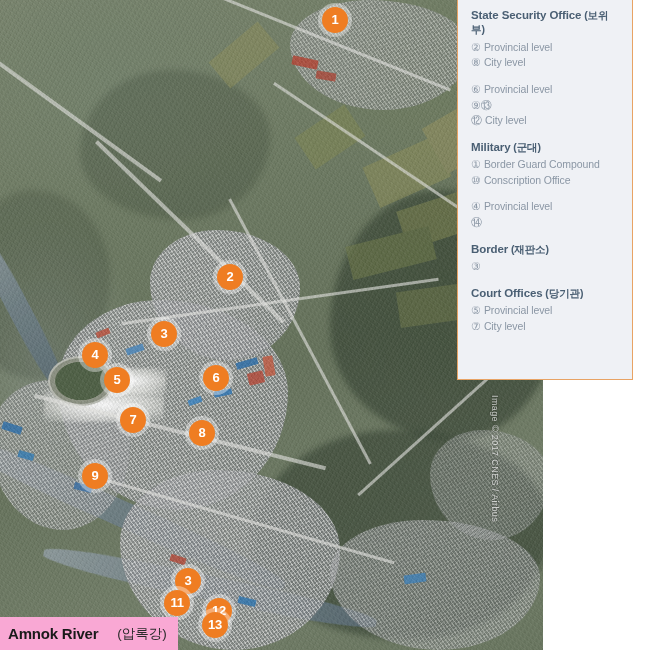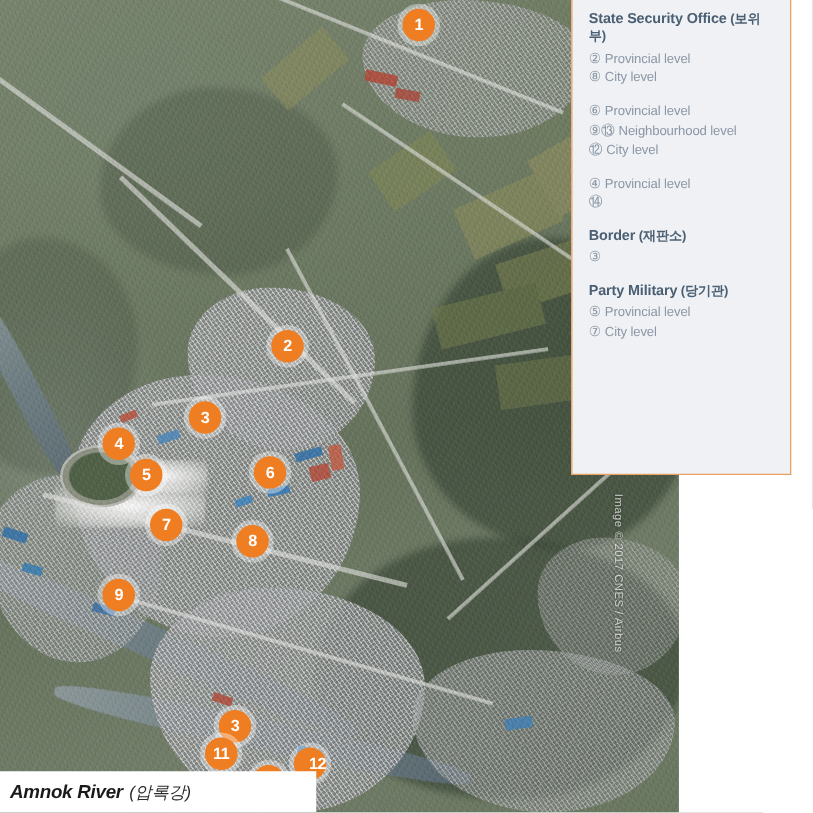--- a/index.html
+++ b/index.html
@@ -159,39 +159,38 @@
     line-height: 26px;
     text-align: center;
     letter-spacing: -.3px;
   }
 
   
   .bottom-label {
     position: absolute;
     left: 0;
     bottom: 0;
-    width: 253px;
+    width: 178px;
     height: 33px;
-    background: #ffffff;
+    background: #f9a8d4;
     display: flex;
     align-items: center;
     padding-left: 8px;
     box-sizing: border-box;
-    font-style: italic;
   }
   .bottom-label .en {
     font-size: 15px;
     font-weight: bold;
     color: #1a1a1a;
     letter-spacing: -.2px;
   }
   .bottom-label .ko {
     font-size: 13.5px;
     color: #2b2b2b;
-    margin-left: 5px;
+    margin-left: 19px;
   }
 
   
   .legend {
     position: absolute;
     left: 457px;
     top: -2px;
     width: 176px;
     height: 382px;
     box-sizing: border-box;
@@ -312,21 +311,21 @@
         <div class="marker" style="left: 230px; top: 277px;">2</div>
         <div class="marker" style="left: 164px; top: 334px;">3</div>
         <div class="marker" style="left: 95px; top: 355px;">4</div>
         <div class="marker" style="left: 117px; top: 380px;">5</div>
         <div class="marker" style="left: 216px; top: 378px;">6</div>
         <div class="marker" style="left: 133px; top: 420px;">7</div>
         <div class="marker" style="left: 202px; top: 433px;">8</div>
         <div class="marker" style="left: 95px; top: 476px;">9</div>
         <div class="marker" style="left: 188px; top: 581px;">3</div>
         <div class="marker" style="left: 177px; top: 603px;">11</div>
-        <div class="marker" style="left: 248px; top: 611px; text-align: right;">12</div>
+        <div class="marker" style="left: 219px; top: 611px;">12</div>
         <div class="marker" style="left: 215px; top: 625px;">13</div>
       </div>
 
     <div class="bottom-label">
       <span class="en">Amnok River</span>
       <span class="ko">(압록강)</span>
     </div>
   </div>
 
   <div class="legend" id="legend">
@@ -341,46 +340,56 @@
           <span class="lg-text">City level</span>
         </div>
       </div>
       <div class="lg-group">
         <div class="lg-item">
           <span class="lg-nums">⑥</span>
           <span class="lg-text">Provincial level</span>
         </div>
         <div class="lg-item">
           <span class="lg-nums">⑨⑬</span>
-          <span class="lg-text">Neighbourhood level</span>
         </div>
         <div class="lg-item">
           <span class="lg-nums">⑫</span>
           <span class="lg-text">City level</span>
         </div>
       </div>
       <div class="lg-group">
+        <div class="lg-head"><span>Military</span><span class="ko"> (군대)</span></div>
+        <div class="lg-item">
+          <span class="lg-nums">①</span>
+          <span class="lg-text">Border Guard Compound</span>
+        </div>
+        <div class="lg-item">
+          <span class="lg-nums">⑩</span>
+          <span class="lg-text">Conscription Office</span>
+        </div>
+      </div>
+      <div class="lg-group">
         <div class="lg-item">
           <span class="lg-nums">④</span>
           <span class="lg-text">Provincial level</span>
         </div>
         <div class="lg-item">
           <span class="lg-nums">⑭</span>
           <span class="lg-text"></span>
         </div>
       </div>
       <div class="lg-group">
         <div class="lg-head"><span>Border</span><span class="ko"> (재판소)</span></div>
         <div class="lg-item">
           <span class="lg-nums">③</span>
           <span class="lg-text"></span>
         </div>
       </div>
       <div class="lg-group">
-        <div class="lg-head"><span>Party Military</span><span class="ko"> (당기관)</span></div>
+        <div class="lg-head"><span>Court Offices</span><span class="ko"> (당기관)</span></div>
         <div class="lg-item">
           <span class="lg-nums">⑤</span>
           <span class="lg-text">Provincial level</span>
         </div>
         <div class="lg-item">
           <span class="lg-nums">⑦</span>
           <span class="lg-text">City level</span>
         </div>
       </div>
       <div class="lg-group">

